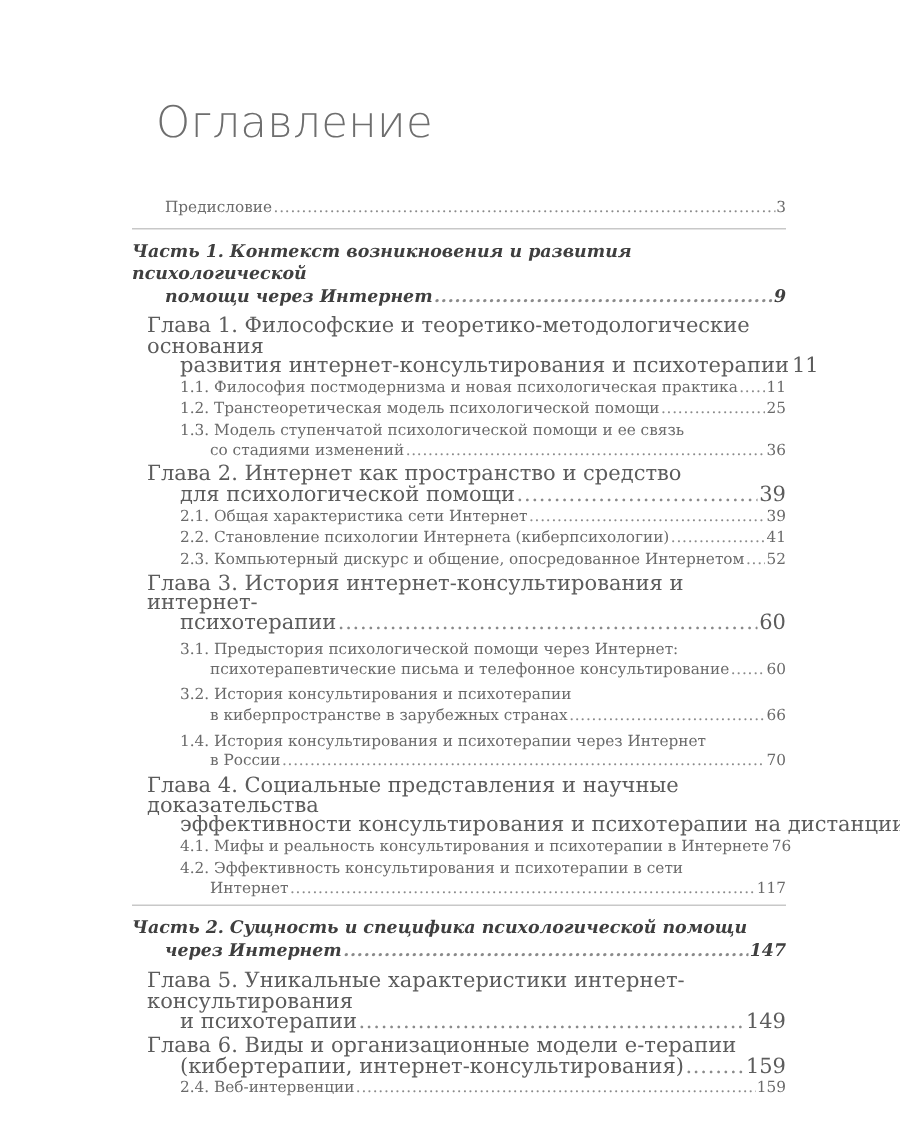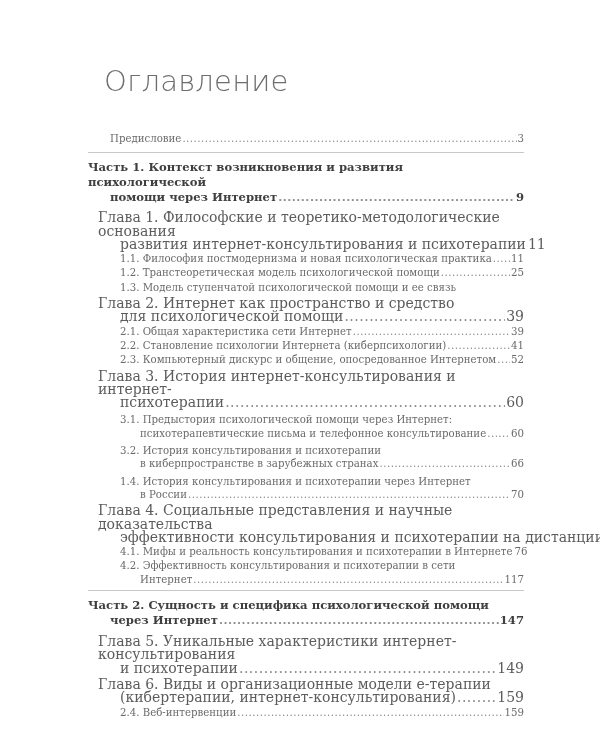--- a/index.html
+++ b/index.html
@@ -10,21 +10,21 @@
   .toc { position: absolute; left: 88px; top: 132px; width: 436px; }
   .entry { position: relative; font-size: 14px; line-height: 13.3px; }
   .entry .line { display: block; }
   .entry .last { display: flex; align-items: center; }
   .entry .last .txt { white-space: nowrap; }
   .entry .last .dots { flex: 1; overflow: hidden; white-space: nowrap; margin: 0 1px; color: #8a8a8a; letter-spacing: 0.5px; }
   .entry .last .dots::before { content: "............................................................................................................................................................................................................................"; }
   .entry .last .pg { white-space: nowrap; }
 
   .lvl-pre { padding-left: 22px; margin-bottom: 7px; color: #6a6a6a; font-size: 10.2px; }
-  .lvl-part { padding-left: 0; font-weight: bold; font-size: 11.6px; line-height: 15px; color: #3f3f3f; }
+  .lvl-part { padding-left: 0; font-weight: bold; font-size: 11.6px; line-height: 15px; color: #3f3f3f; font-style: italic; }
   .lvl-part .cont { padding-left: 22px; }
   .lvl-ch { padding-left: 10px; color: #5c5c5c; margin-top: 3px; }
   .lvl-ch .cont { padding-left: 22px; }
   .lvl-sec { padding-left: 32px; color: #6a6a6a; font-size: 10.2px; margin-top: 1px; }
   .lvl-sec .cont { padding-left: 20px; }
 
   .rule { height: 1px; background: #c8c8c8; margin: 4px 0 7px 0; }
 </style>
 </head>
 <body>
@@ -72,20 +72,25 @@
   <div class="entry lvl-sec">
     <div class="last">
         <span class="txt">1.2. Транстеоретическая модель психологической помощи</span>
         <span class="dots"></span>
         <span class="pg">25</span>
       </div>
   </div>
 
   <div class="entry lvl-sec">
     <span class="line">1.3. Модель ступенчатой психологической помощи и ее связь</span>
+    <div class="last cont">
+        <span class="txt">со стадиями изменений</span>
+        <span class="dots"></span>
+        <span class="pg">36</span>
+      </div>
   </div>
 
   <div class="entry lvl-ch">
     <span class="line">Глава 2. Интернет как пространство и средство</span>
     <div class="last cont">
         <span class="txt">для психологической помощи</span>
         <span class="dots"></span>
         <span class="pg">39</span>
       </div>
   </div>

